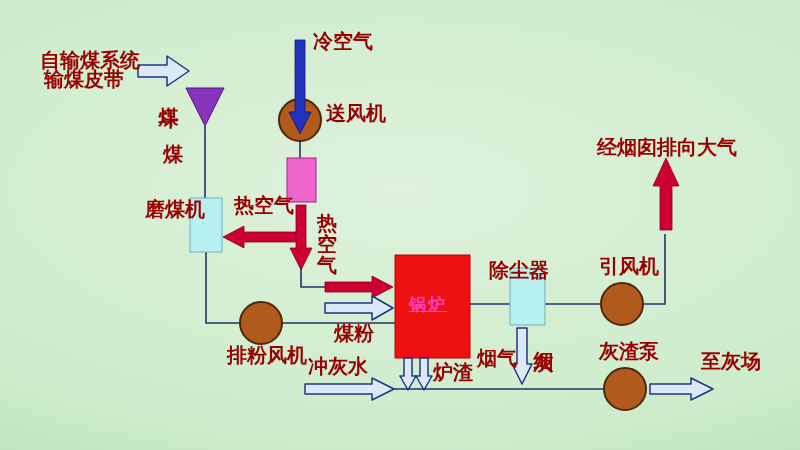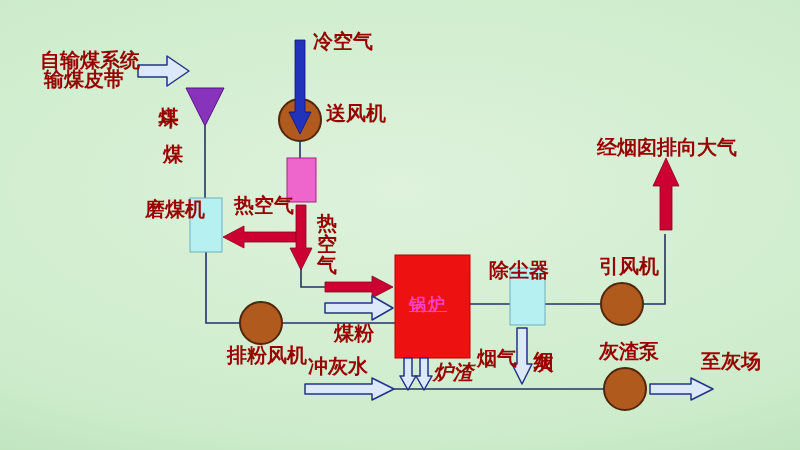--- a/index.html
+++ b/index.html
@@ -110,19 +110,19 @@
   <div class="lbl" style="left:489px; top:247px;margin-top:14px;">除尘器</div>
 
   <div class="lbl vtext" style="left:534px; top:335px;">细灰</div>
 
   <div class="lbl" style="left:599px; top:257px;">引风机</div>
 
   <div class="lbl" style="left:597px; top:138px;">经烟囱排向大气</div>
 
   <div class="lbl" style="left:308px; top:357px;">冲灰水</div>
 
-  <div class="lbl" style="left:433px; top:363px;font-style:italic;">炉渣</div>
+  <div class="lbl" style="left:433px; top:363px;">炉渣</div>
 
   <div class="lbl" style="left:599px; top:343px;font-family:Liberation Mono, monospace;">灰渣泵</div>
 
   <div class="lbl" style="left:701px; top:352px;">至灰场</div>
 
 </div>
 
 </body></html>

